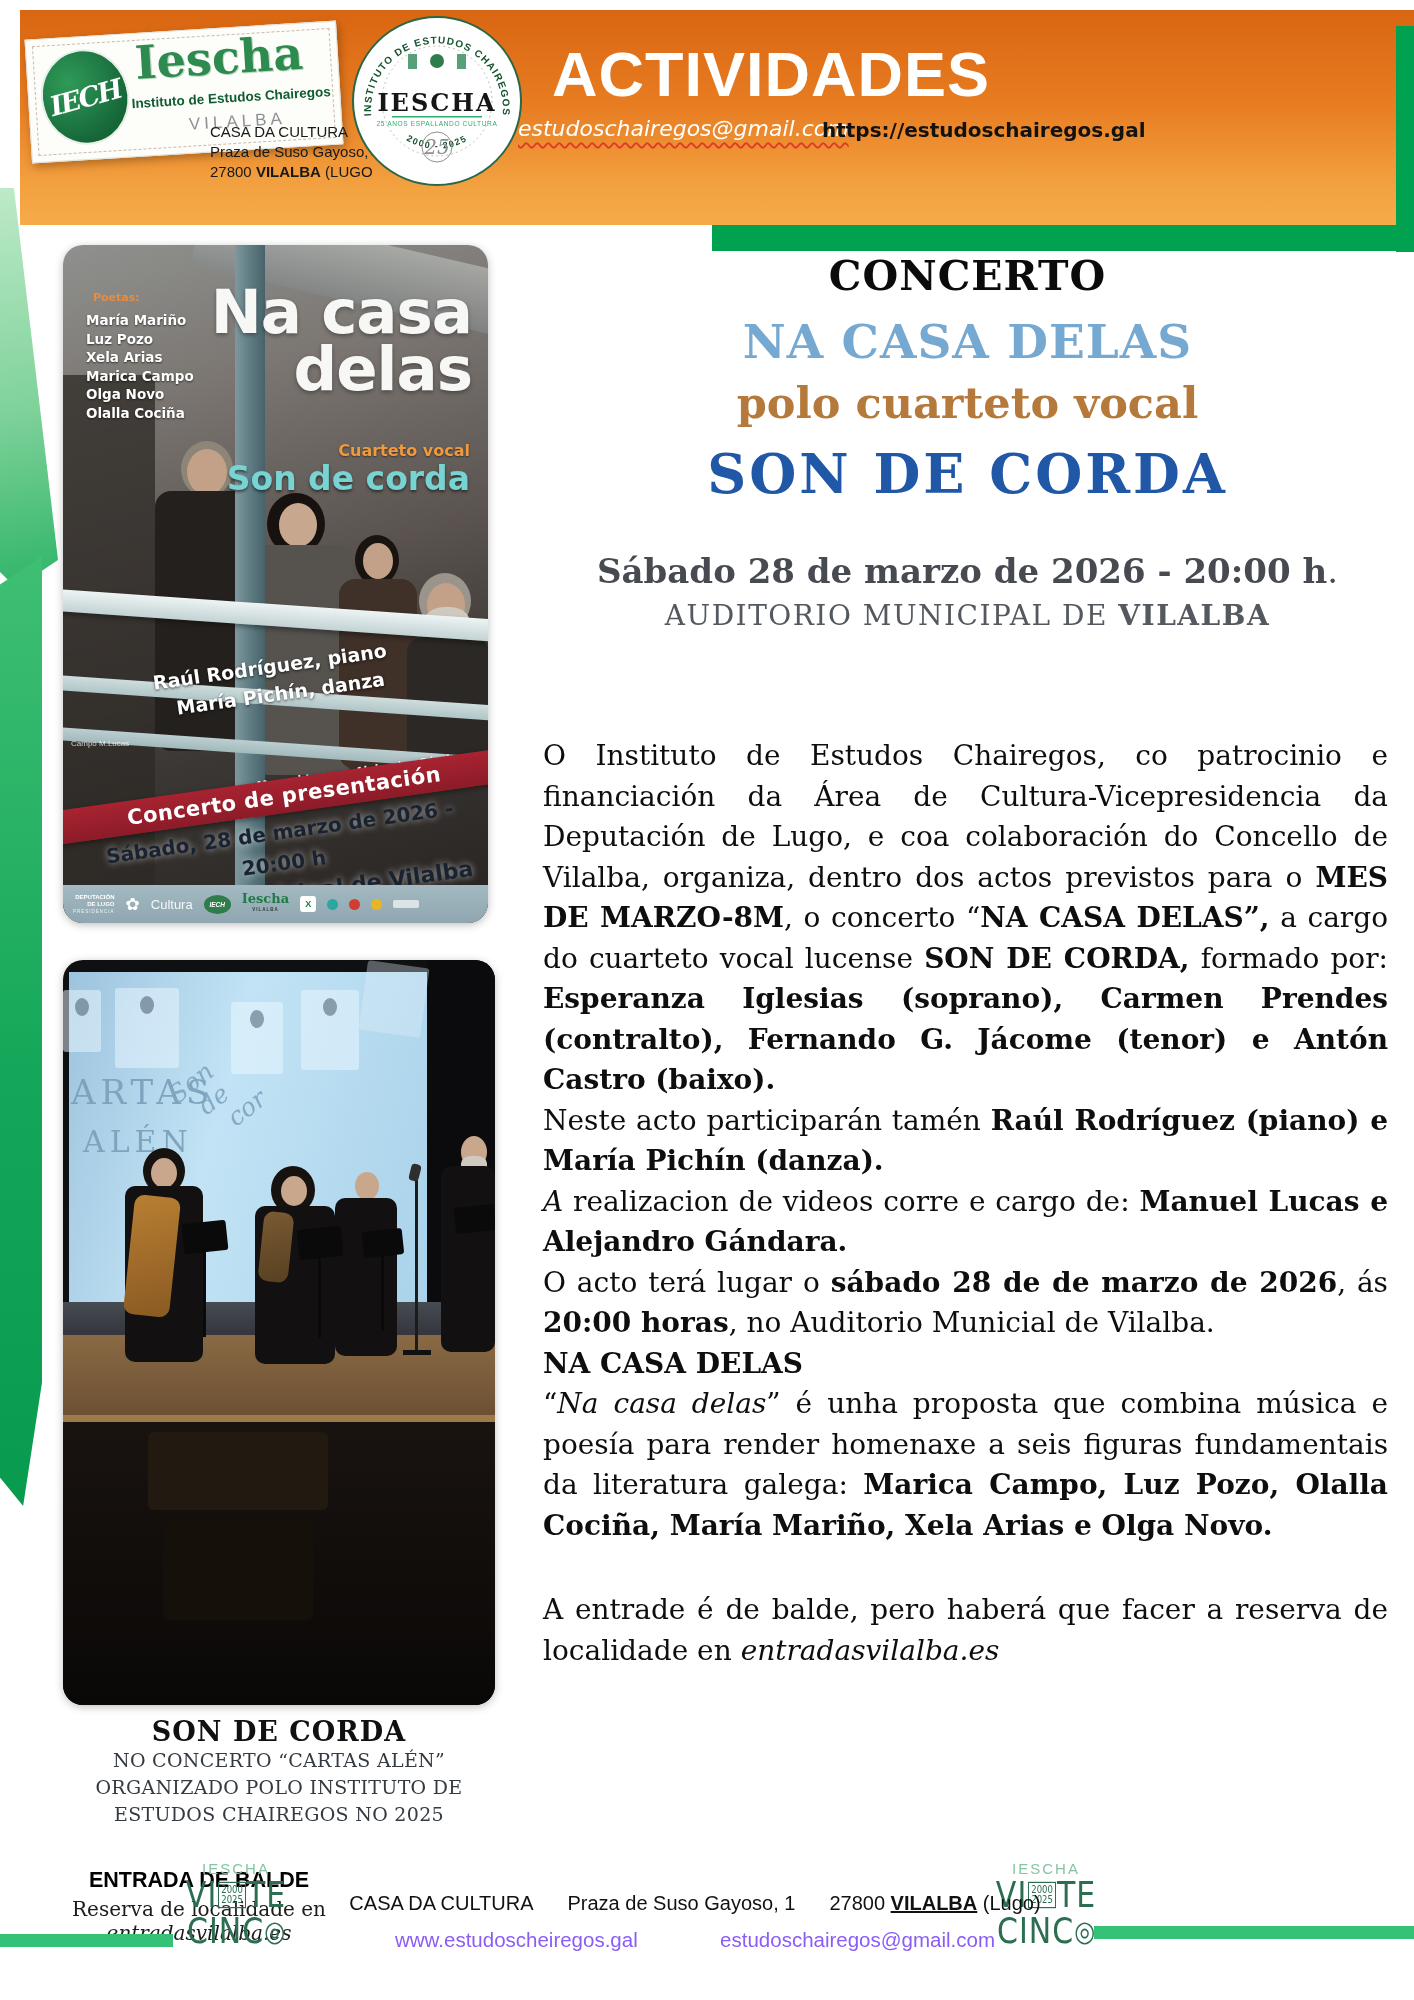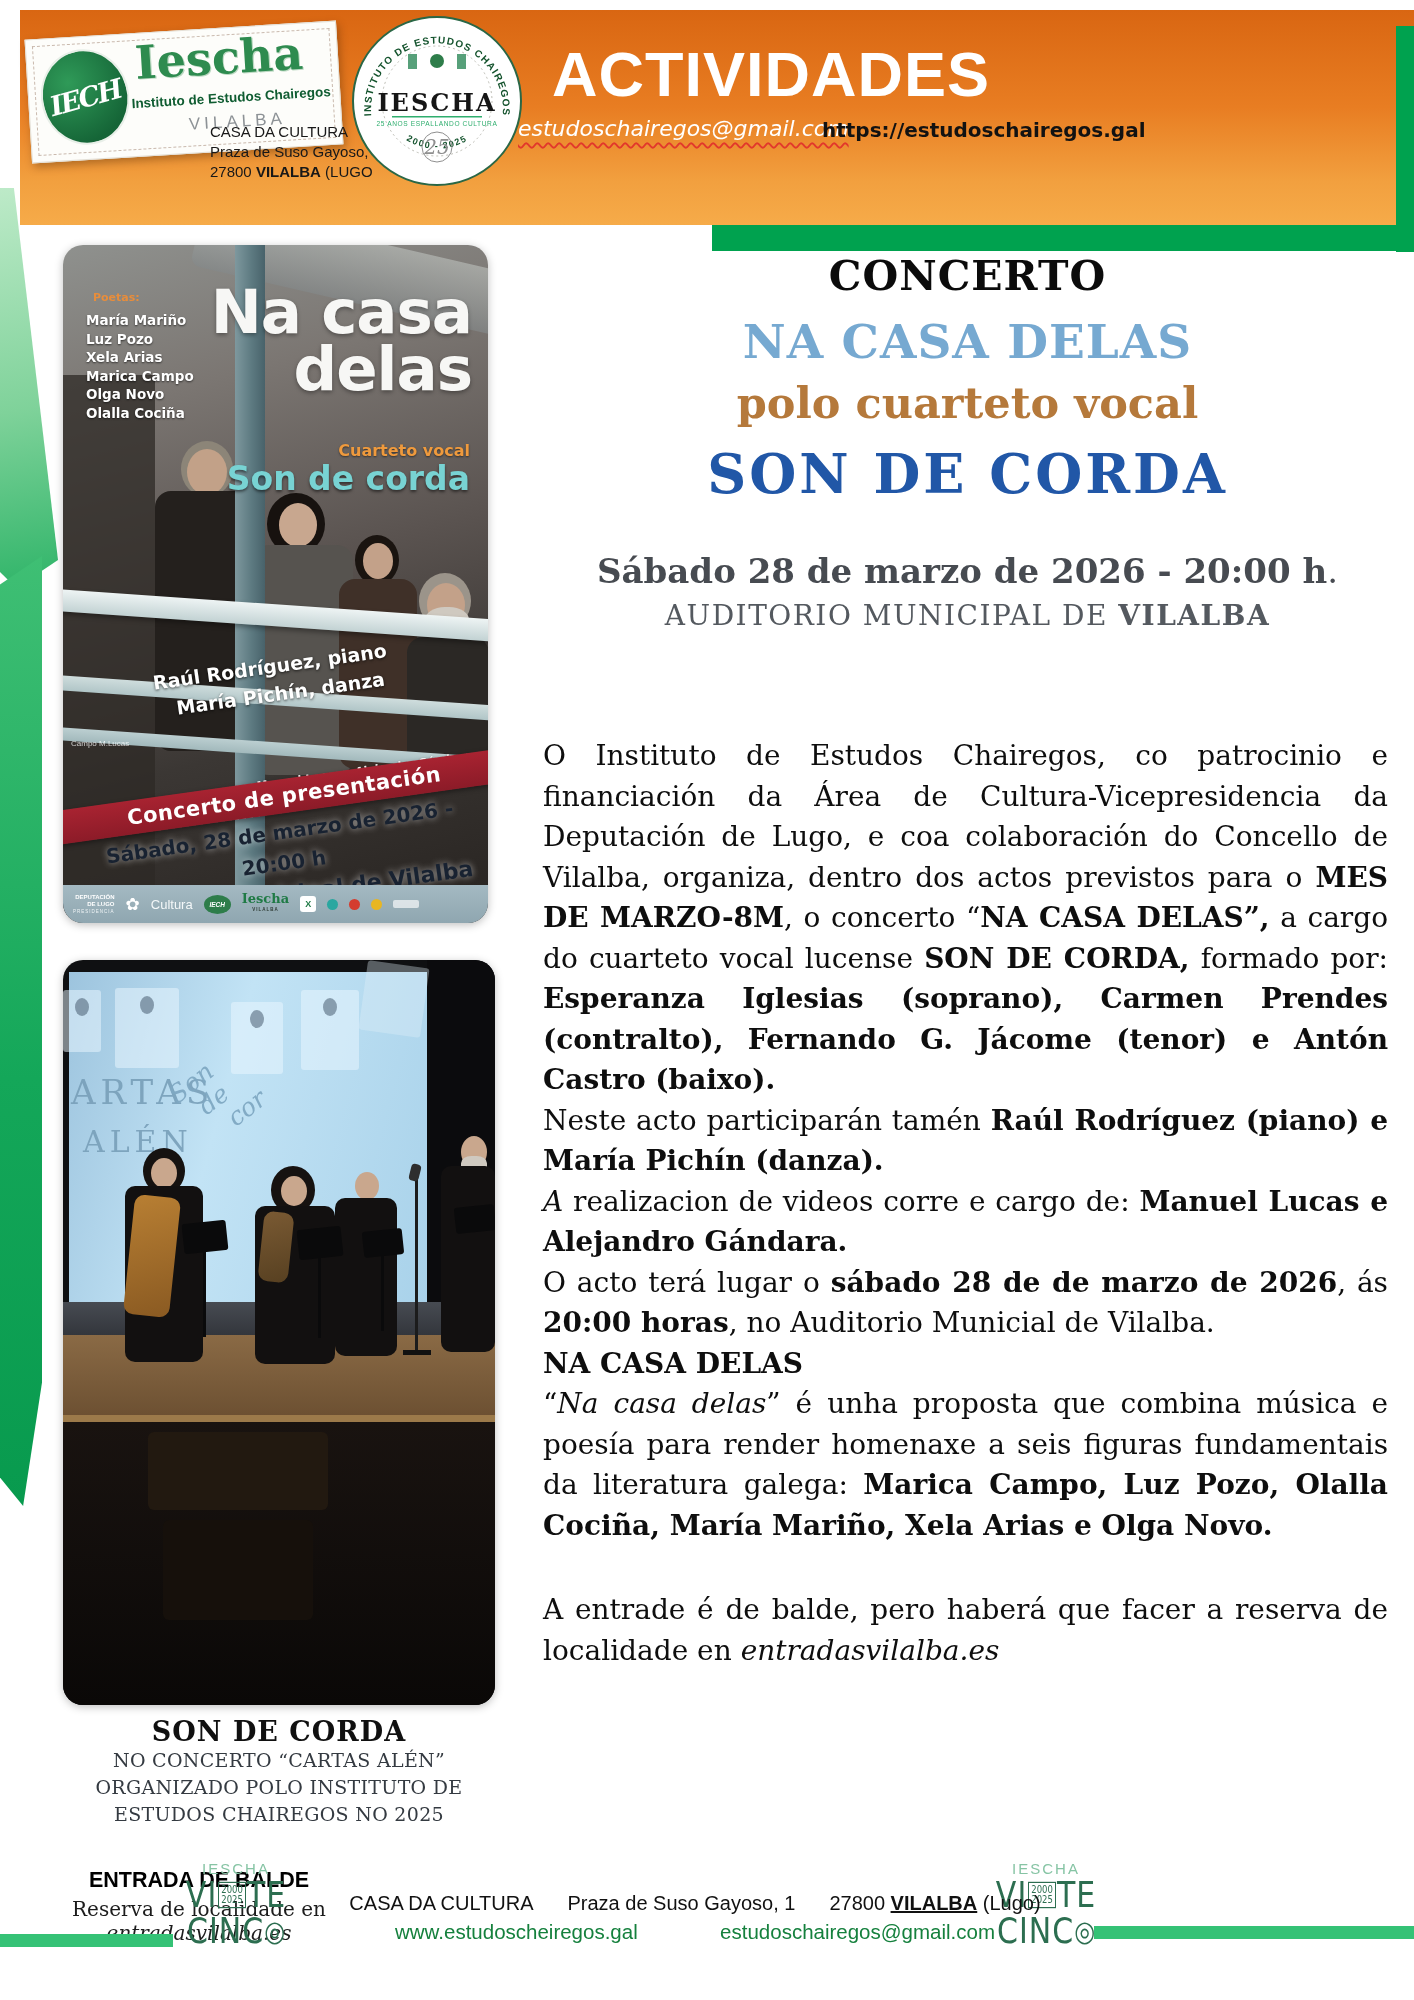--- a/index.html
+++ b/index.html
@@ -166,21 +166,21 @@
   .vc-row1, .vc-row2 { display:flex; align-items:center; justify-content:center; }
   .vc-big { font-size:30px; line-height:30px; letter-spacing:1px; }
   .vc-years { display:flex; flex-direction:column; font-size:8.5px; line-height:9px; border:1px solid #2c6e50; padding:1px 2px; margin:0 1px; }
   .vc-ring { font-size:24px; line-height:30px; }
   .logo-left { left:190px; top:1860px; }
   .logo-right { left:1000px; top:1860px; }
 
   .f-center { left:330px; top:1880px; width:730px; text-align:center; font-family:"Liberation Sans",sans-serif; }
   .f-org { color:#23a565; font-weight:bold; font-size:21px; }
   .f-addr { margin-top:12px; font-size:20px; color:#111; display:flex; justify-content:center; gap:34px; }
-  .f-net { margin-top:5px; font-size:20.5px; color:#15803d; display:flex; justify-content:space-between; padding:0 65px; }
+  .f-net { margin-top:13px; font-size:20.5px; color:#8b5cf6; display:flex; justify-content:space-between; padding:0 65px; }
 </style>
 </head>
 <body>
 
 <div class="page">
 
   <div class="abs hd-orange"></div>
   <div class="abs hd-green-right"></div>
   <div class="abs hd-green-bottom"></div>
 

